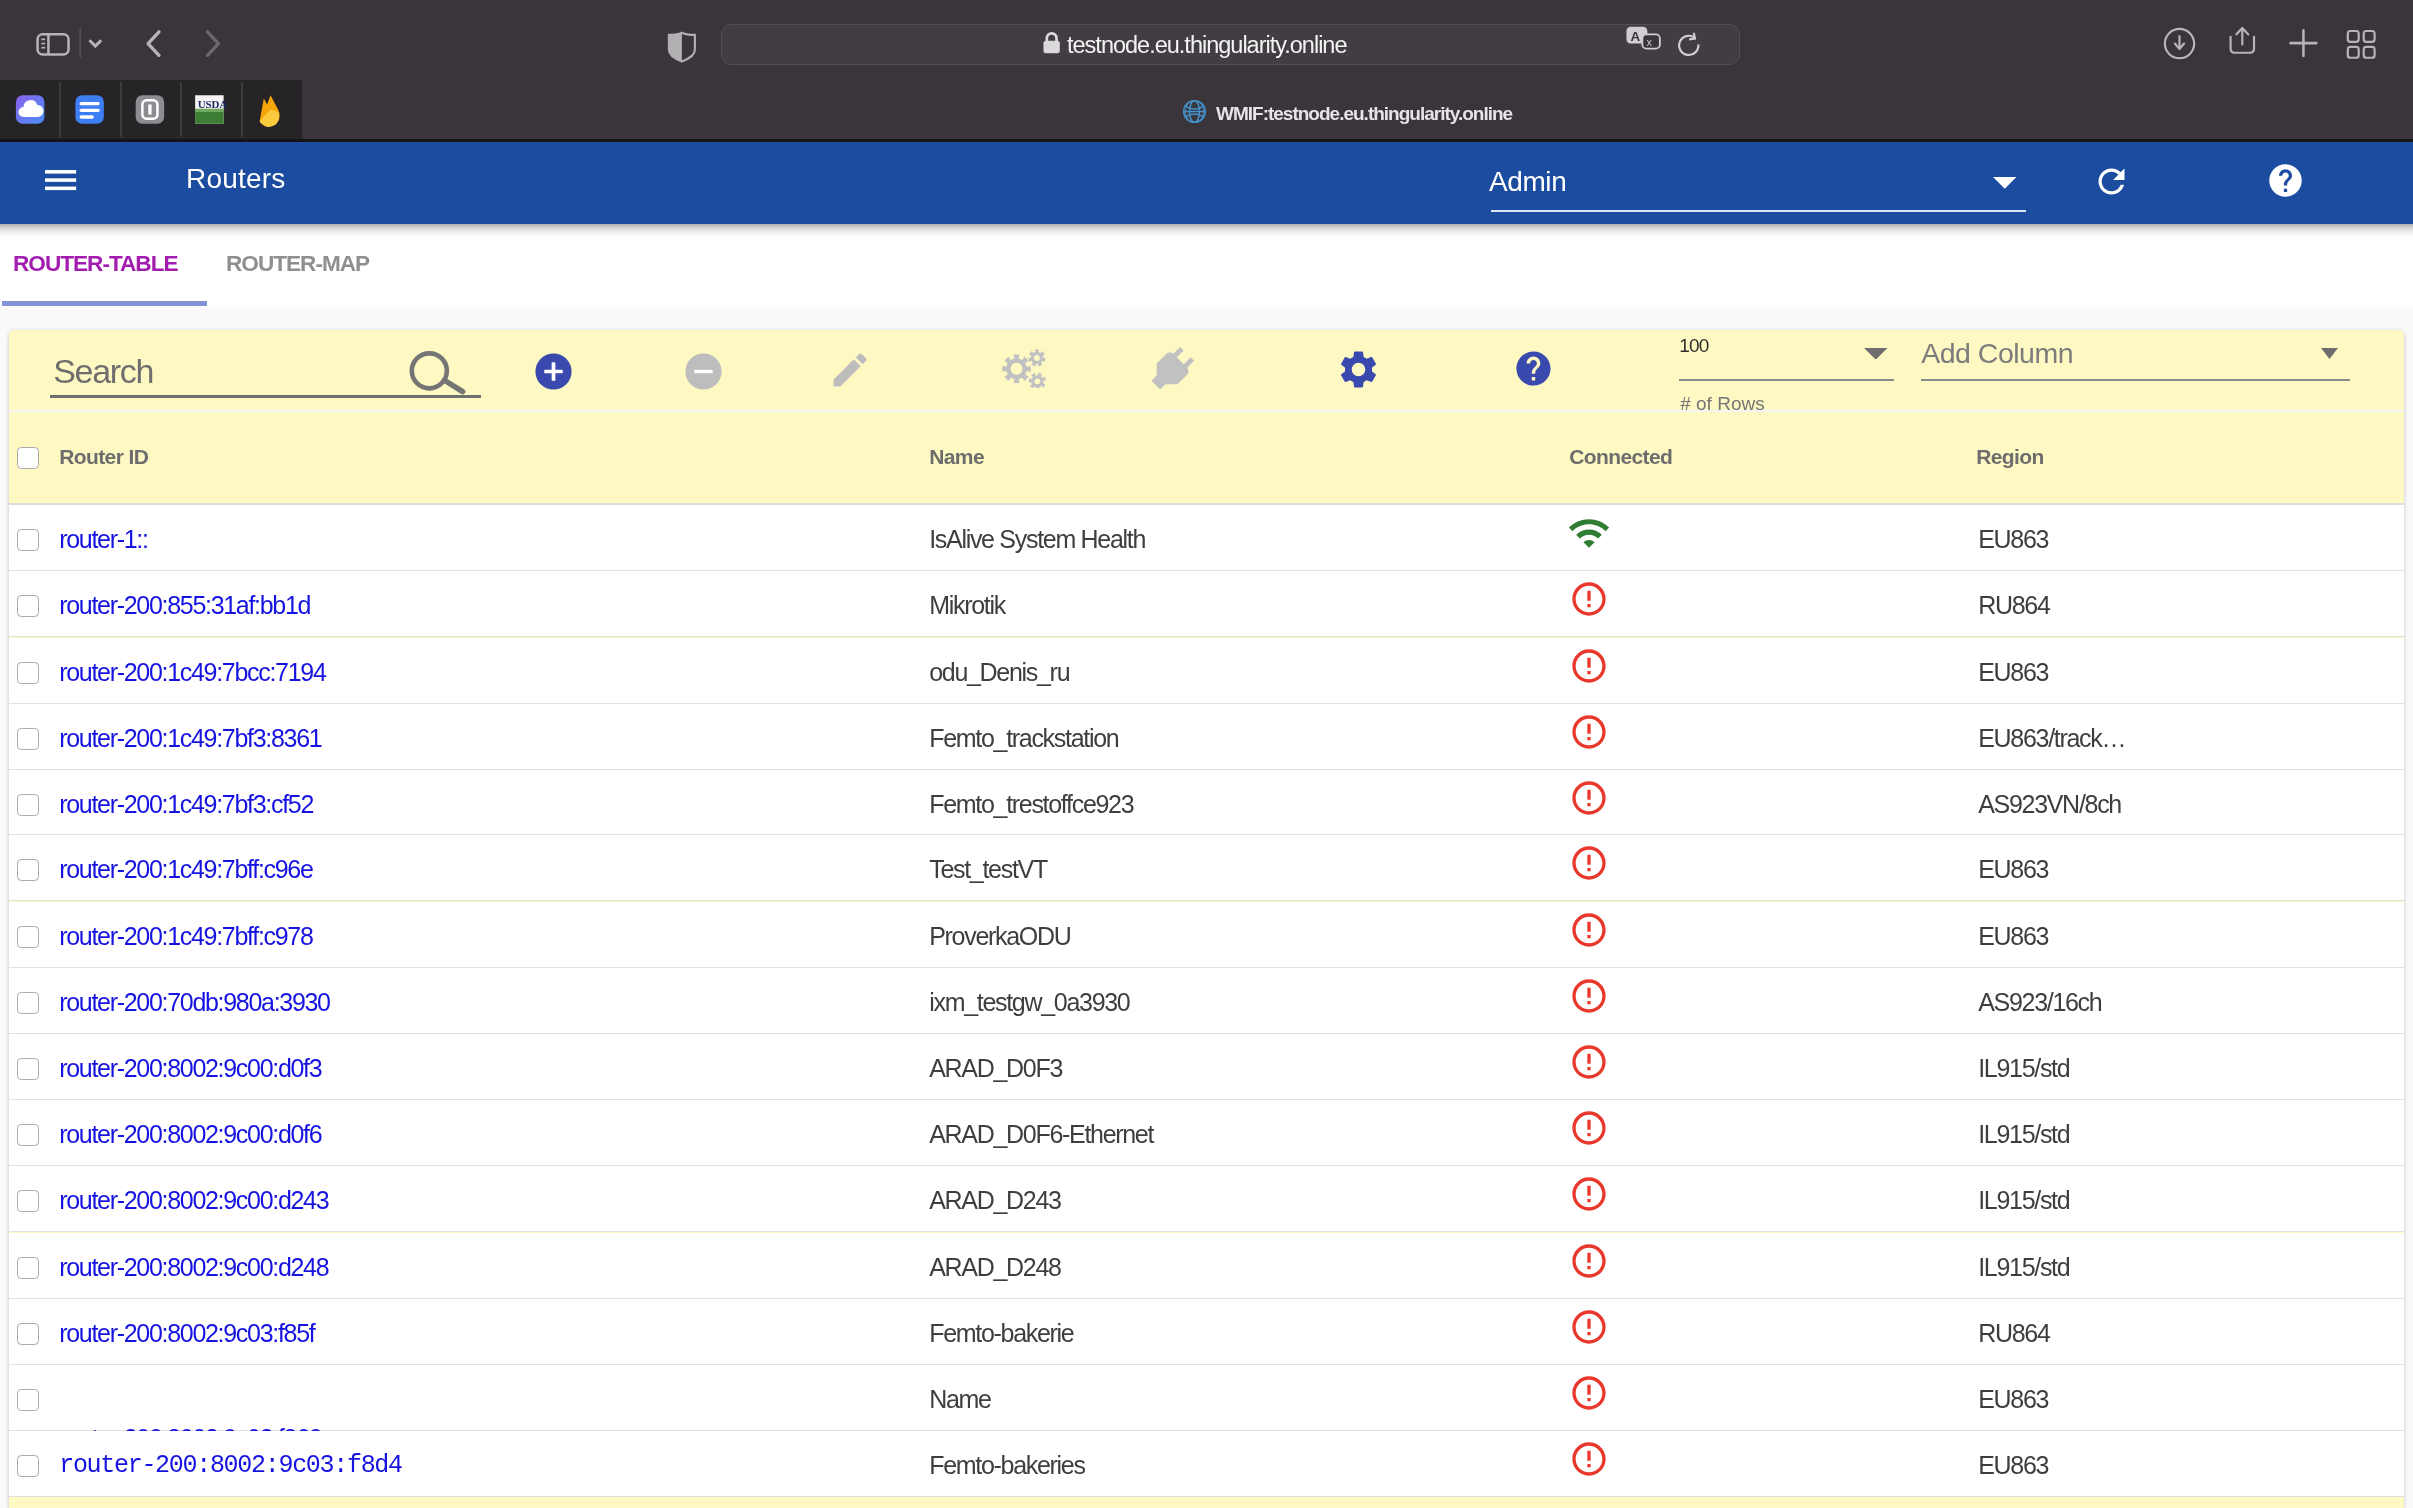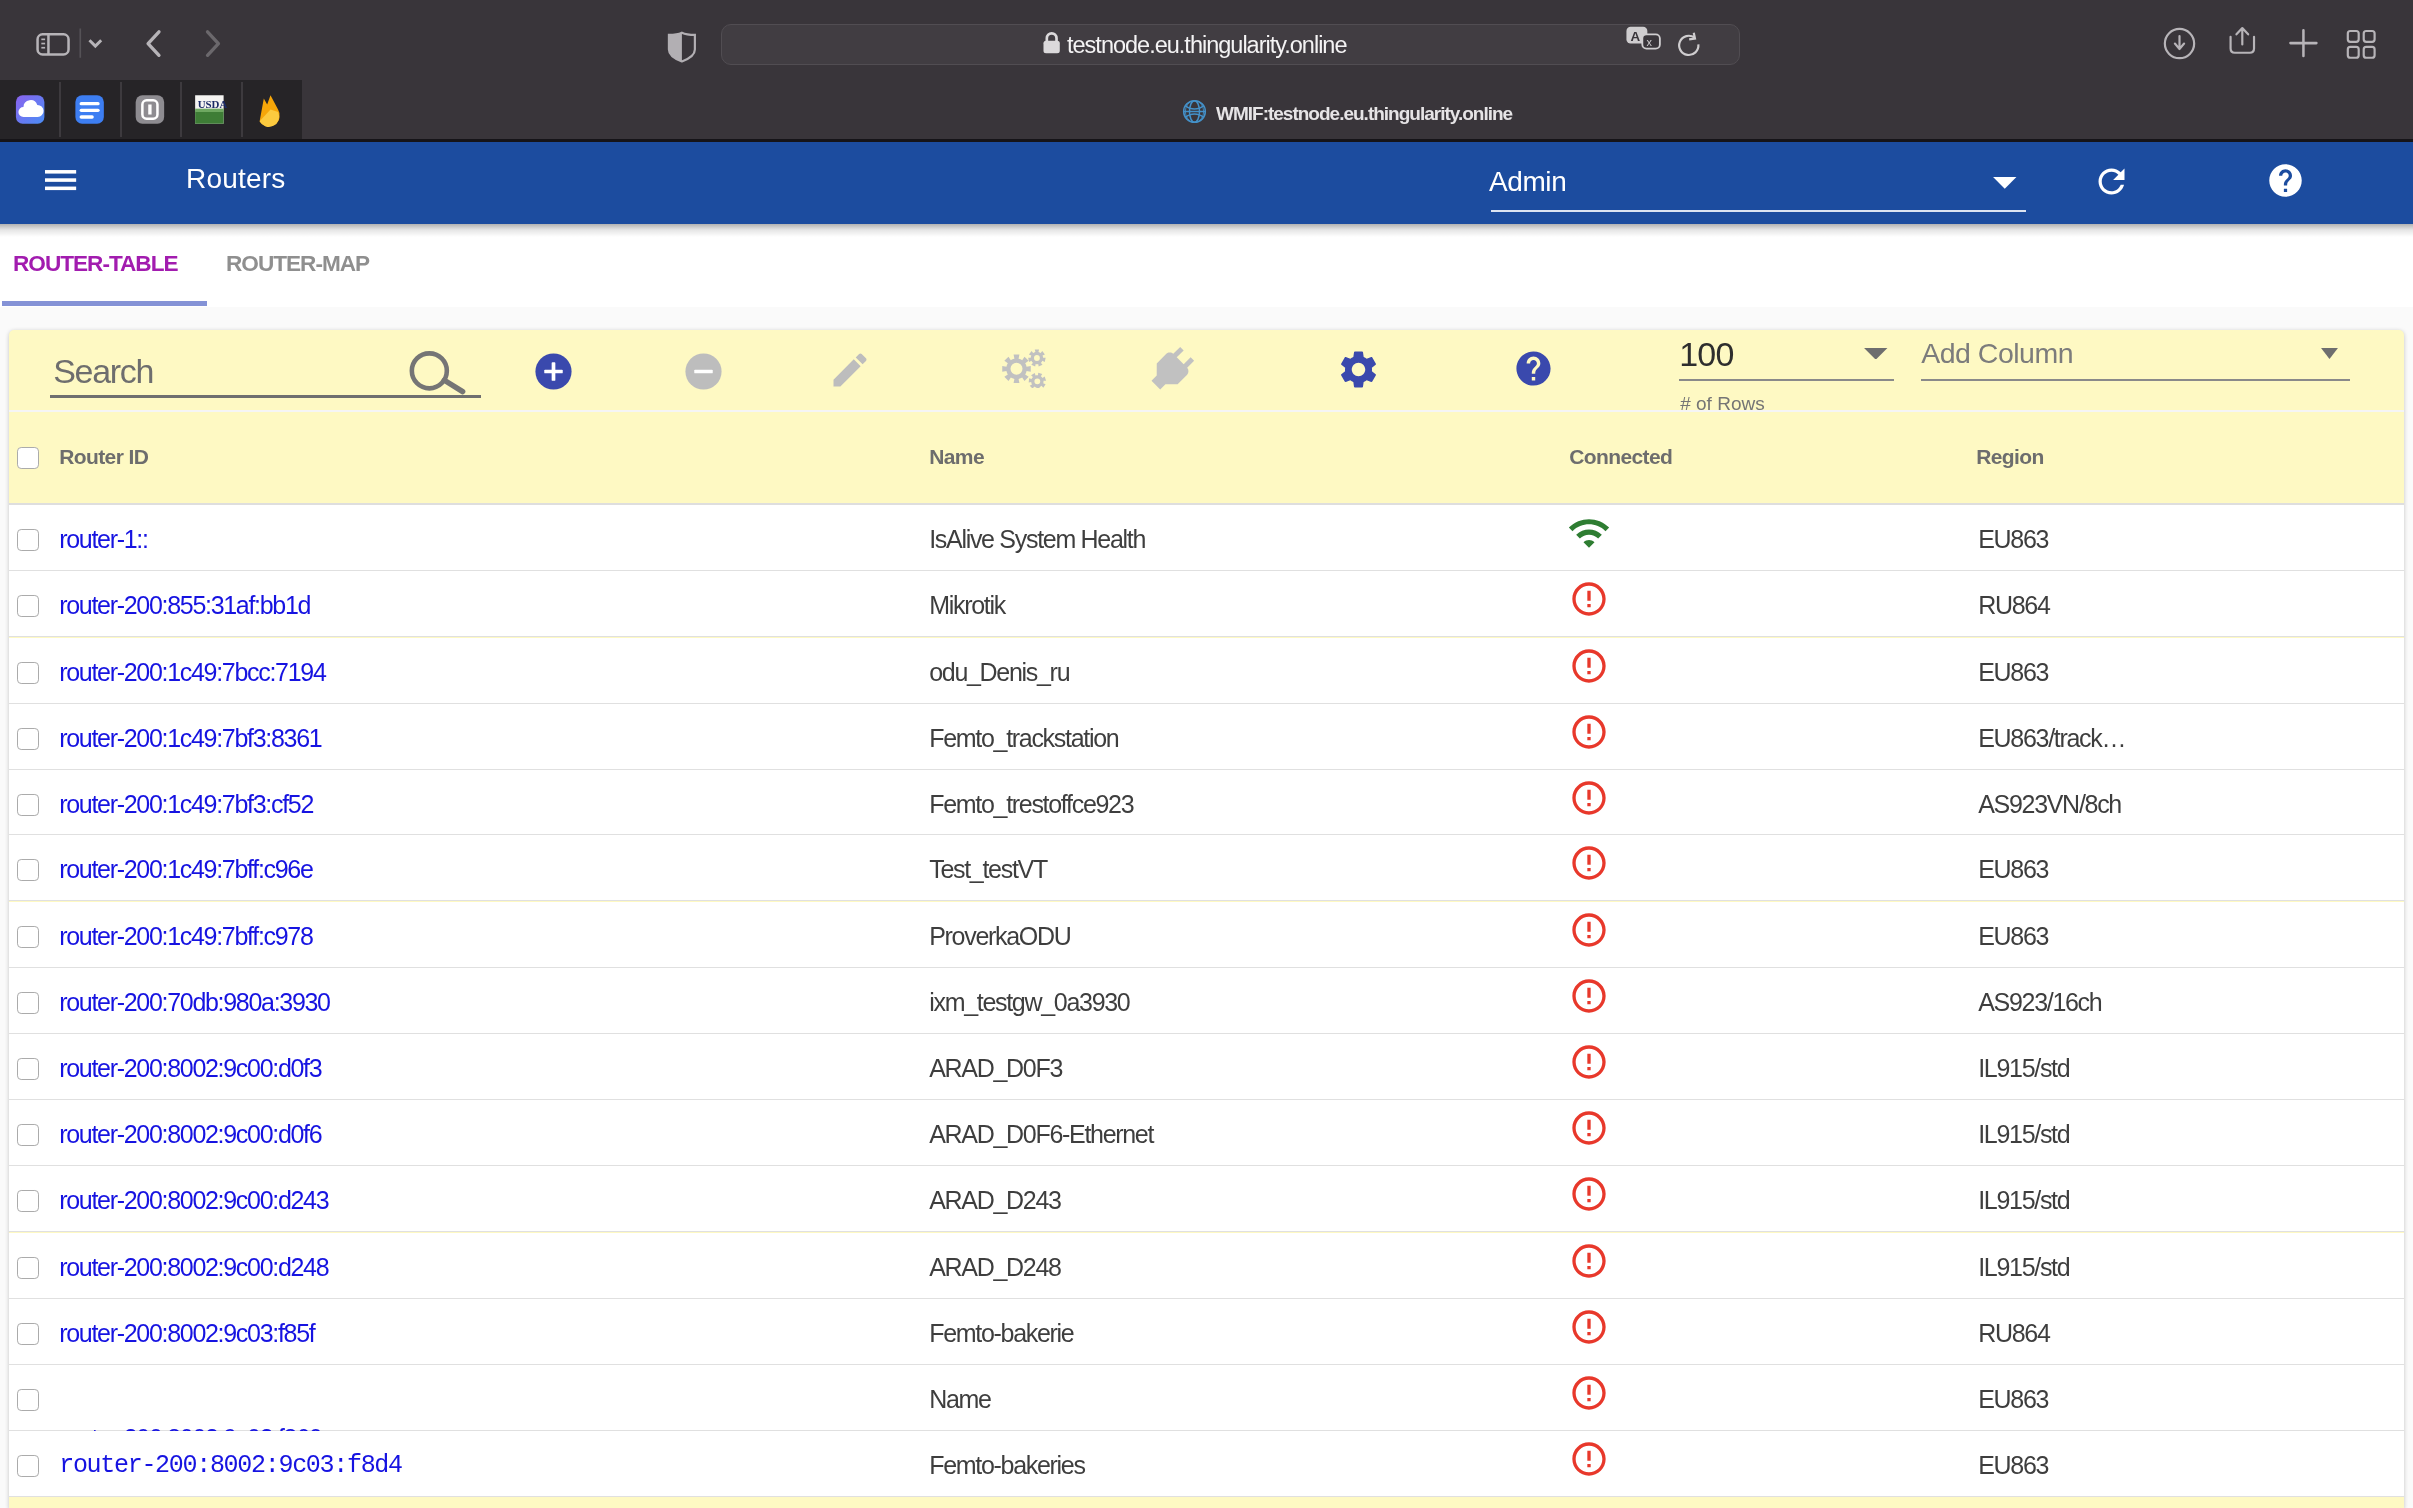--- a/index.html
+++ b/index.html
@@ -176,21 +176,21 @@
 <g transform="rotate(45 12 12)">
         <path d="M16.01 7L16 3h-2v4h-4V3H8v4h-.01C7 6.99 6 7.99 6 8.99v5.49L9.5 18v3h5v-3l3.5-3.51v-5.5c0-1-1-2-1.99-1.99z"></path>
       </g>
     </svg>
 <svg class="ic" style="left:1327px;top:17px" width="45" height="45" viewBox="0 0 24 24" fill="#3a49ad">
 <path d="M19.14 12.94c.04-.3.06-.61.06-.94 0-.32-.02-.64-.07-.94l2.03-1.58c.18-.14.23-.41.12-.61l-1.92-3.32c-.12-.22-.37-.29-.59-.22l-2.39.96c-.5-.38-1.03-.7-1.62-.94l-.36-2.54c-.04-.24-.24-.41-.48-.41h-3.84c-.24 0-.43.17-.47.41l-.36 2.54c-.59.24-1.13.57-1.62.94l-2.39-.96c-.22-.08-.47 0-.59.22L2.74 8.87c-.12.21-.08.47.12.61l2.03 1.58c-.05.3-.09.63-.09.94s.02.64.07.94l-2.03 1.58c-.18.14-.23.41-.12.61l1.92 3.32c.12.22.37.29.59.22l2.39-.96c.5.38 1.03.7 1.62.94l.36 2.54c.05.24.24.41.48.41h3.84c.24 0 .44-.17.47-.41l.36-2.54c.59-.24 1.13-.56 1.62-.94l2.39.96c.22.08.47 0 .59-.22l1.92-3.32c.12-.22.07-.47-.12-.61l-2.01-1.58zM12 15.6c-1.98 0-3.6-1.62-3.6-3.6s1.62-3.6 3.6-3.6 3.6 1.62 3.6 3.6-1.62 3.6-3.6 3.6z"></path>
     </svg>
 <svg class="ic" style="left:1504px;top:18.4px" width="41" height="41" viewBox="0 0 24 24" fill="#3a49ad">
 <path d="M12 2C6.48 2 2 6.48 2 12s4.48 10 10 10 10-4.48 10-10S17.52 2 12 2zm1 17h-2v-2h2v2zm2.07-7.75l-.9.92C13.45 12.9 13 13.5 13 15h-2v-.5c0-1.1.45-2.1 1.17-2.83l1.24-1.26c.37-.36.59-.86.59-1.41 0-1.1-.9-2-2-2s-2 .9-2 2H8c0-2.21 1.79-4 4-4s4 1.79 4 4c0 .88-.36 1.68-.93 2.25z"></path>
     </svg>
-<div class="ic" style="left:1670px;top:5px;font-size:34px;color:#2e2e2e;letter-spacing:-0.8px;">100</div>
+<div class="ic" style="left:1670px;top:5px;font-size:19px;color:#2e2e2e;letter-spacing:-0.8px;">100</div>
 <div class="ic" style="left:1670px;top:49px;width:215px;height:1.7px;background:#8a8a8a;"></div>
 <svg class="ic" style="left:1855px;top:17.6px" width="23.5" height="11.7" viewBox="0 0 28 14">
 <path d="M0 0 h28 l-14 14z" fill="#6e6e6e"></path>
     </svg>
 <div class="ic" style="left:1671px;top:63px;font-size:19px;color:#757575;"># of Rows</div>
 <div class="ic" style="left:1912px;top:6.7px;font-size:28.5px;color:#7c7c7c;letter-spacing:-0.5px;">Add Column</div>
 <div class="ic" style="left:1912px;top:49px;width:429px;height:1.7px;background:#8a8a8a;"></div>
 <svg class="ic" style="left:2312px;top:18.4px" width="17" height="11" viewBox="0 0 20 13">
 <path d="M0 0 h20 l-10 13z" fill="#6e6e6e"></path>
     </svg>

